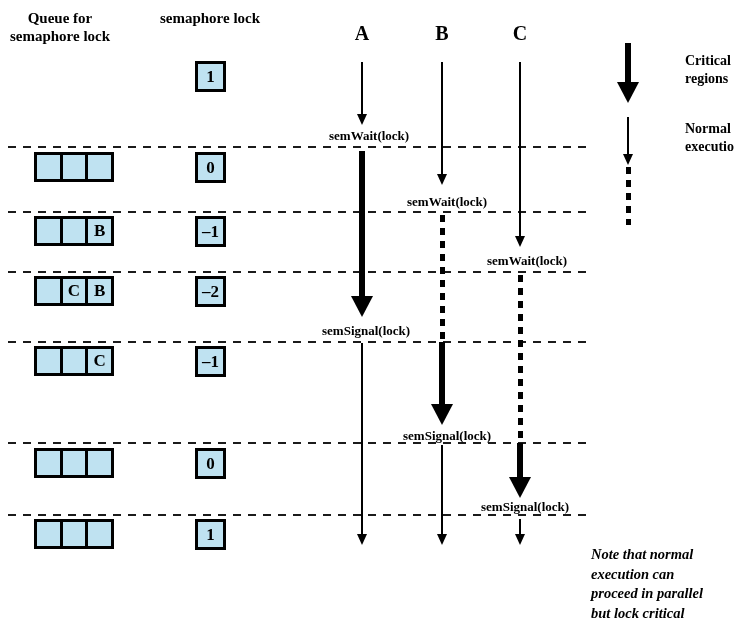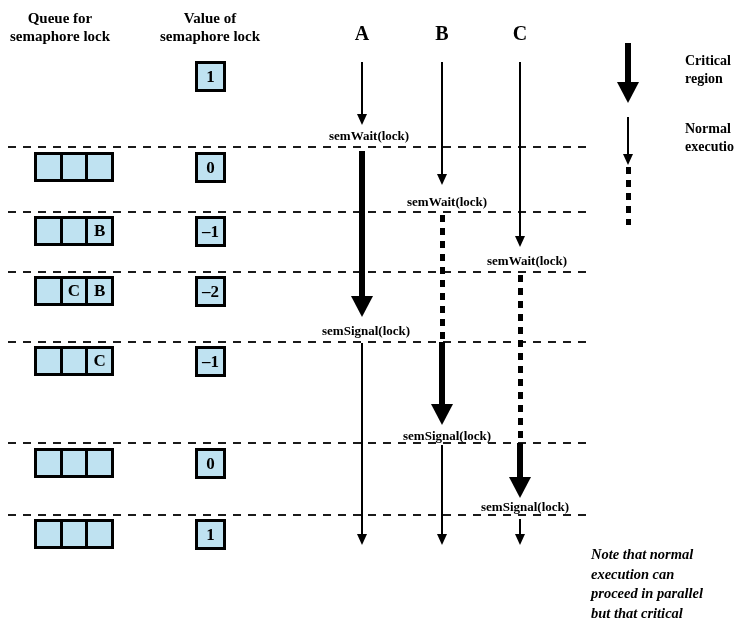--- a/index.html
+++ b/index.html
@@ -42,21 +42,20 @@
 </head>
 <body>
 
 <div class="canvas">
 
   <div class="hdr" style="left:0px">
     <div>Queue for</div>
     <div><span>semaphore</span> <span class="lock-it">lock</span></div>
   </div>
   <div class="hdr" style="left:150px">
-    <div>Value of</div>
     <div><span>semaphore</span> <span class="lock-it">lock</span></div>
   </div>
 
   <div class="pname" style="left:345px">A</div>
   <div class="pname" style="left:425px">B</div>
   <div class="pname" style="left:503px">C</div>
 
   <div class="vbox" style="top:61px">1</div>
 
   <div class="hline" style="top:146px"></div>
@@ -134,32 +133,32 @@
   <div class="sh-thick" style="left:517px;top:443px;height:35px"></div>
   <div class="ah-b" style="left:509px;top:477px"></div>
   <div class="evt" style="left:481px;top:500px">semSignal(lock)</div>
   <div class="sh-thin" style="left:519px;top:519px;height:15px"></div>
   <div class="ah-s" style="left:515px;top:534px"></div>
 
   <div class="sh-thick" style="left:625px;top:43px;height:40px"></div>
   <div class="ah-b" style="left:617px;top:82px"></div>
   <div class="leg-t" style="top:52px">
     <div>Critical</div>
-    <div>region</div>
+    <div>regions</div>
   </div>
 
   <div class="sh-thin" style="left:627px;top:117px;height:38px"></div>
   <div class="ah-s" style="left:623px;top:154px"></div>
   <div class="leg-t" style="top:120px">
     <div>Normal</div>
     <div>execution</div>
   </div>
 
   <div class="sh-block" style="left:626px;top:167px;height:58px"></div>
 
   <div class="note">
     <div>Note that normal</div>
     <div>execution can</div>
     <div>proceed in parallel</div>
-    <div>but that critical</div>
+    <div>but lock critical</div>
   </div>
 
 </div>
 
 </body></html>

